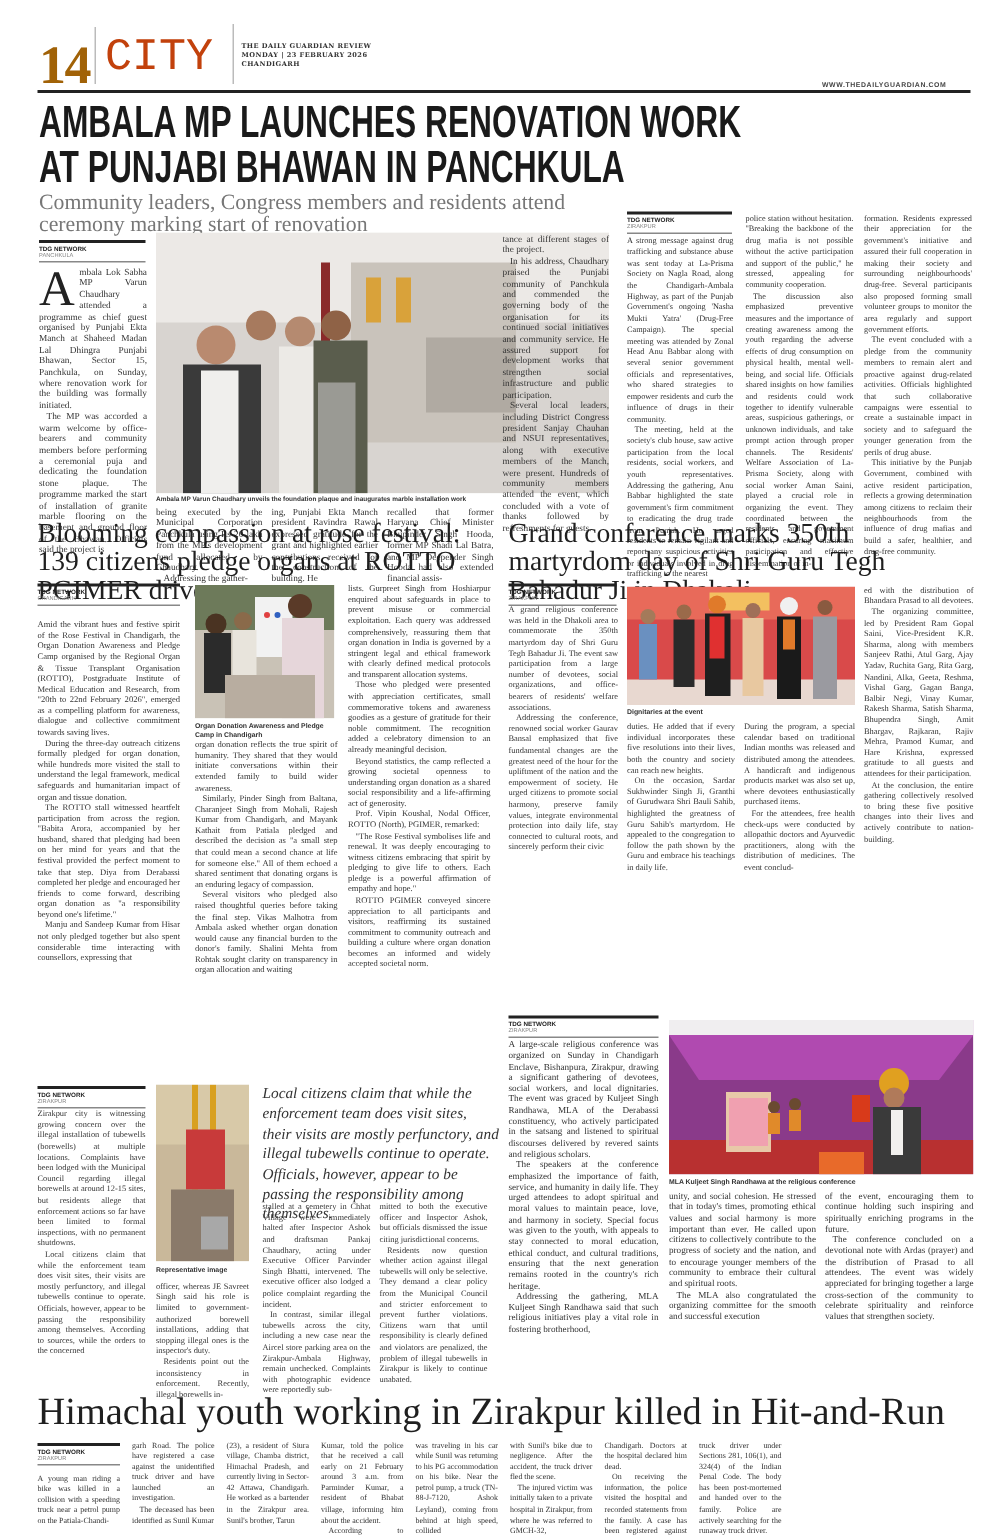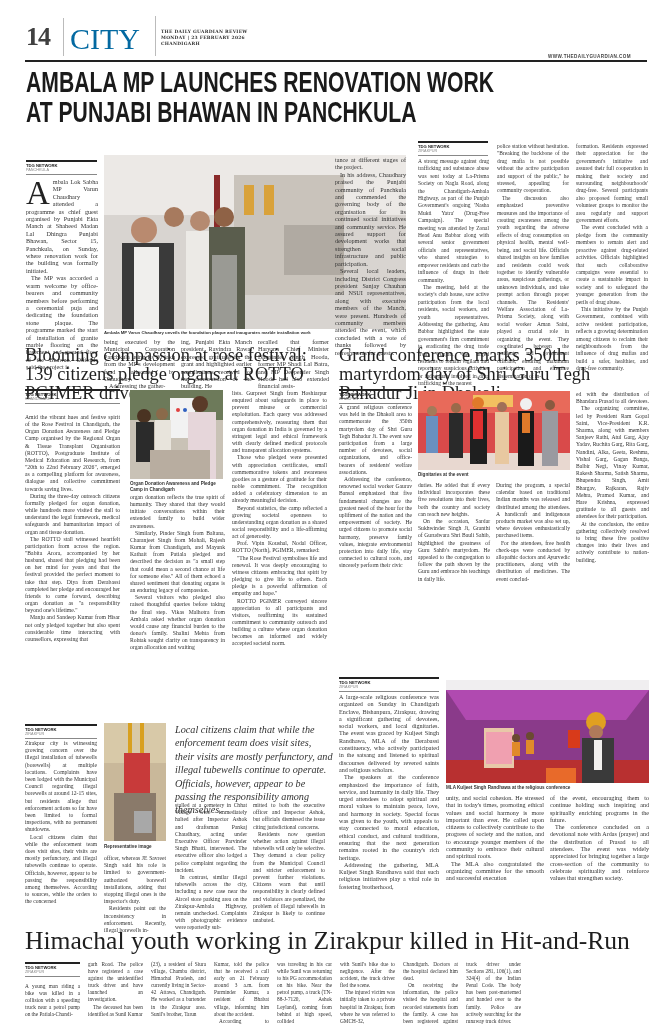--- a/index.html
+++ b/index.html
@@ -1,20 +1,20 @@
 <!DOCTYPE html>
 <html><head>
 <meta charset="utf-8">
 <style>
 *{box-sizing:border-box;margin:0;padding:0}
 html,body{width:672px;height:1024px;background:#fff;overflow:hidden}
 body{position:relative;font-family:"Liberation Serif",serif;color:#222}
 .abs{position:absolute}
-.pg{font-family:"Liberation Serif",serif;font-size:26px;font-weight:bold;color:#404040;letter-spacing:-1px}
-.sect{font-family:Liberation Serif, serif;font-size:30px;color:#0369a1}
+.pg{font-family:"Liberation Serif",serif;font-size:36px;font-weight:bold;color:#a16207;letter-spacing:-1px}
+.sect{font-family:Liberation Mono, monospace;font-size:30px;color:#c2410c}
 .vsep{width:1px;background:#bbb}
 .meta{font-family:"DejaVu Serif",serif;font-size:4.4px;font-weight:bold;color:#333;line-height:6px;letter-spacing:.3px}
 .web{font-family:"Liberation Sans",sans-serif;font-size:4.6px;font-weight:bold;color:#444;letter-spacing:.4px}
 .rule{height:2px;background:#222}
 .hcond{font-family:"Liberation Sans",sans-serif;font-weight:bold;color:#1a1a1a;transform-origin:left top;white-space:nowrap;line-height:1}
 .hser{font-family:"Liberation Serif",serif;color:#1f1f1f;line-height:1.02}
 .sub{font-family:"Liberation Serif",serif;color:#777;font-size:14.5px;line-height:15px}
 .byline{border-top:2px solid #222;border-bottom:1px solid #888;padding:1px 0 2px}
 .byline .n{font-family:"Liberation Sans",sans-serif;font-size:4.2px;font-weight:bold;color:#222;display:block}
 .byline .c{font-family:"Liberation Sans",sans-serif;font-size:3.8px;color:#888;display:block}
@@ -37,20 +37,21 @@
   <div>THE DAILY GUARDIAN REVIEW</div>
   <div>MONDAY | 23 FEBRUARY 2026</div>
   <div>CHANDIGARH</div>
 </div>
 <div class="abs web" style="left:548px;top:54px">WWW.THEDAILYGUARDIAN.COM</div>
 <div class="abs rule" style="left:25px;top:60px;width:622px"></div>
 
 <div class="abs" style="left:25px;top:63px;width:383px;height:320px">
   <div class="hcond" style="position:absolute;left:1px;top:4px;font-size:30px;transform:scaleX(0.705)">AMBALA MP LAUNCHES RENOVATION WORK</div>
   <div class="hcond" style="position:absolute;left:1px;top:34px;font-size:30px;transform:scaleX(0.705)">AT PUNJABI BHAWAN IN PANCHKULA</div>
+  <div class="sub" style="position:absolute;left:1px;top:65px;width:385px">Community leaders, Congress members and residents attend ceremony marking start of renovation</div>
   <div class="byline" style="position:absolute;left:1px;top:97px;width:71px">
     <span class="n">TDG NETWORK</span>
     <span class="c">PANCHKULA</span>
   </div>
   <div class="body" style="position:absolute;left:1px;top:115px;width:72px;font-size:6.2px;line-height:7.4px">
     <span class="dropcap">A</span>
     <p class="noind">mbala Lok Sabha MP Varun Chaudhary attended a programme as chief guest organised by Punjabi Ekta Manch at Shaheed Madan Lal Dhingra Punjabi Bhawan, Sector 15, Panchkula, on Sunday, where renovation work for the building was formally initiated.</p>
     <p>The MP was accorded a warm welcome by office-bearers and community members before performing a ceremonial puja and dedicating the foundation stone plaque. The programme marked the start of installation of granite marble flooring on the basement and ground floor of the Bhawan. Officials said the project is</p>
   </div>
   <div class="photo" style="position:absolute;left:79px;top:92px;width:302px;height:174px">

